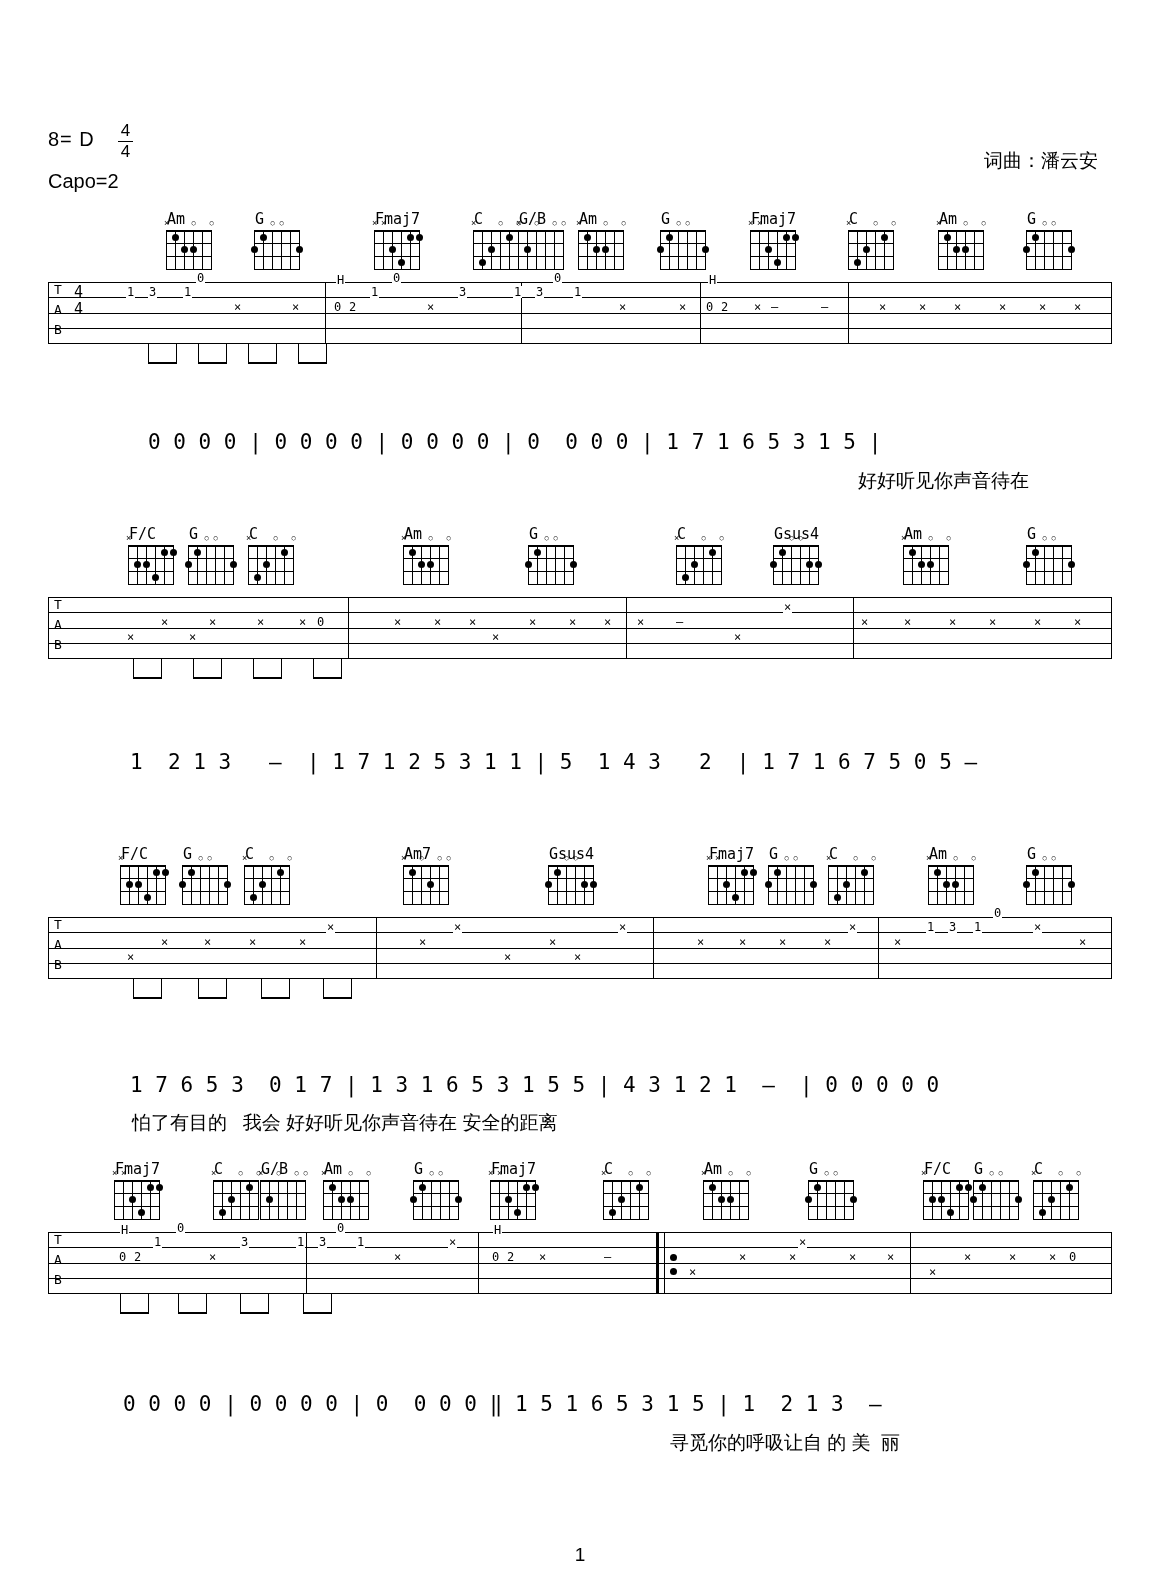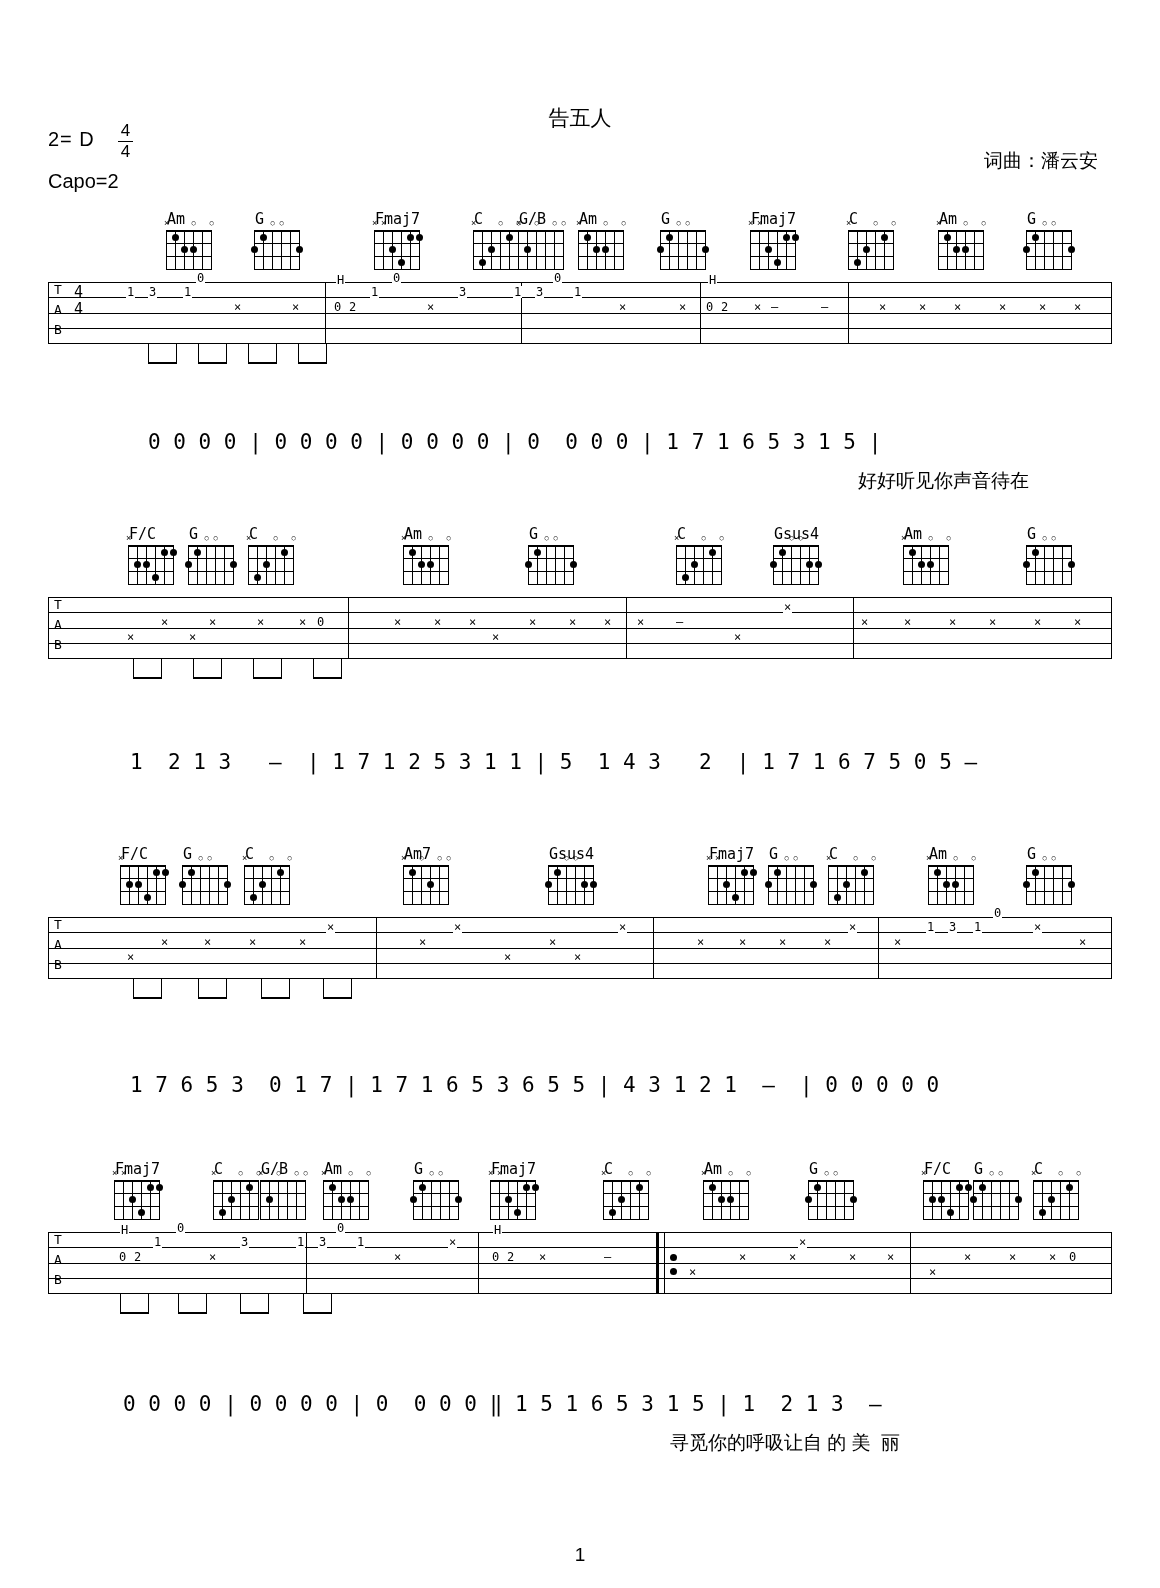--- a/index.html
+++ b/index.html
@@ -92,22 +92,21 @@
   }
   .lyricline {
     position:absolute; font-size:19px; white-space:pre;
   }
 </style>
 </head>
 <body>
 
 <div class="sheet">
 
-  <div class="artist">告五人</div>
-  <div class="keyline">2= D</div>
+  <div class="keyline">8= D</div>
   <div class="meter">
     <span class="num">4</span>
     <span class="bar"></span>
     <span class="num">4</span>
   </div>
   <div class="capo">Capo=2</div>
   <div class="credit">词曲：潘云安</div>
   <div class="pagenum">1</div>
 
   <div class="system" style="top:210px;">
@@ -911,21 +910,22 @@
       <div class="beam" style="left:150px; top:80px; width:28px;"></div>
       <div class="stem" style="left:178px; top:62px; height:20px;"></div>
       <div class="stem" style="left:213px; top:62px; height:20px;"></div>
       <div class="beam" style="left:213px; top:80px; width:28px;"></div>
       <div class="stem" style="left:241px; top:62px; height:20px;"></div>
       <div class="stem" style="left:275px; top:62px; height:20px;"></div>
       <div class="beam" style="left:275px; top:80px; width:28px;"></div>
       <div class="stem" style="left:303px; top:62px; height:20px;"></div>
     </div>
 
-    <div class="numline" style="top:228px; left:82px;">1 7 6 5 3  0 1 7 | 1 7 1 6 5 3 6 5 5 | 4 3 1 2 1  —  | 0 0 0 0 0</div>
+    <div class="numline" style="top:228px; left:82px;">1 7 6 5 3  0 1 7 | 1 3 1 6 5 3 1 5 5 | 4 3 1 2 1  —  | 0 0 0 0 0</div>
+    <div class="lyricline" style="top:265px; left:84px;">怕了有目的   我会 好好听见你声音待在 安全的距离</div>
   </div>
 
   <div class="system" style="top:1160px;">
     <div class="chord" style="left:66px; top:0;">
       <div class="cname">Fmaj7</div>
       <div class="grid">
         <div class="nut"></div>
         <div class="vline" style="left:0;"></div>
           <div class="vline" style="left:9px;"></div>
         <div class="vline" style="left:18px;"></div>

